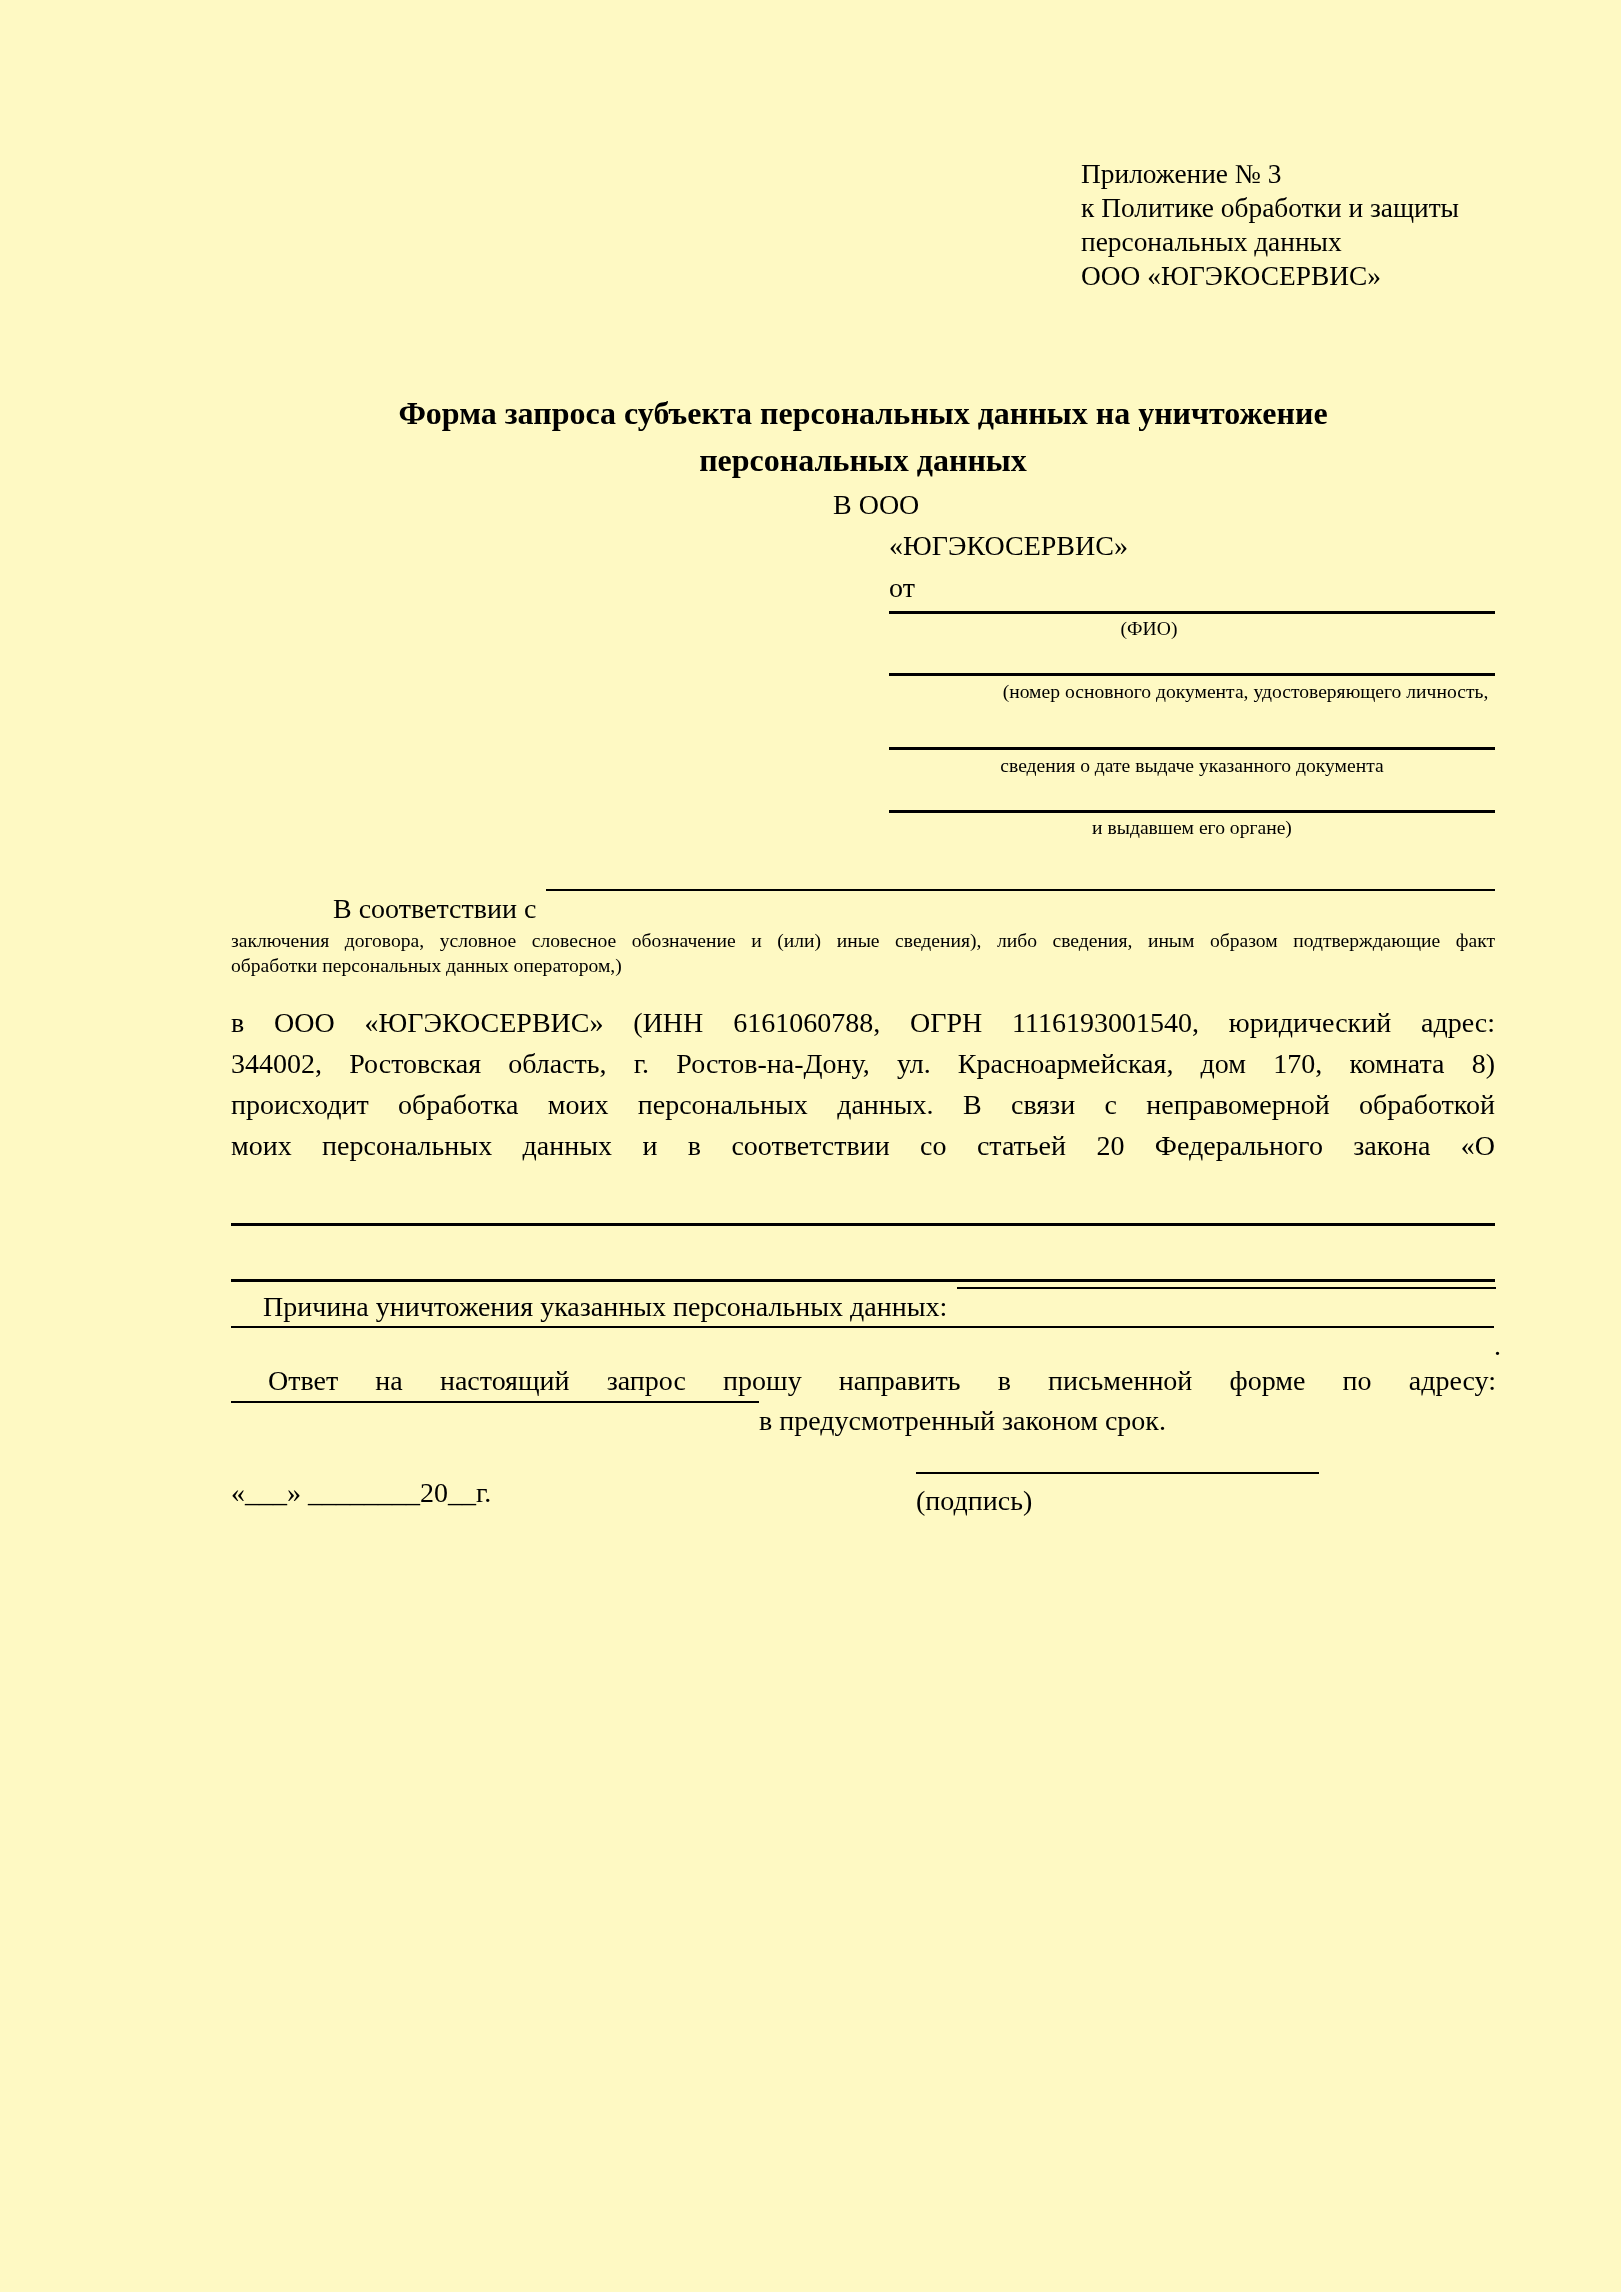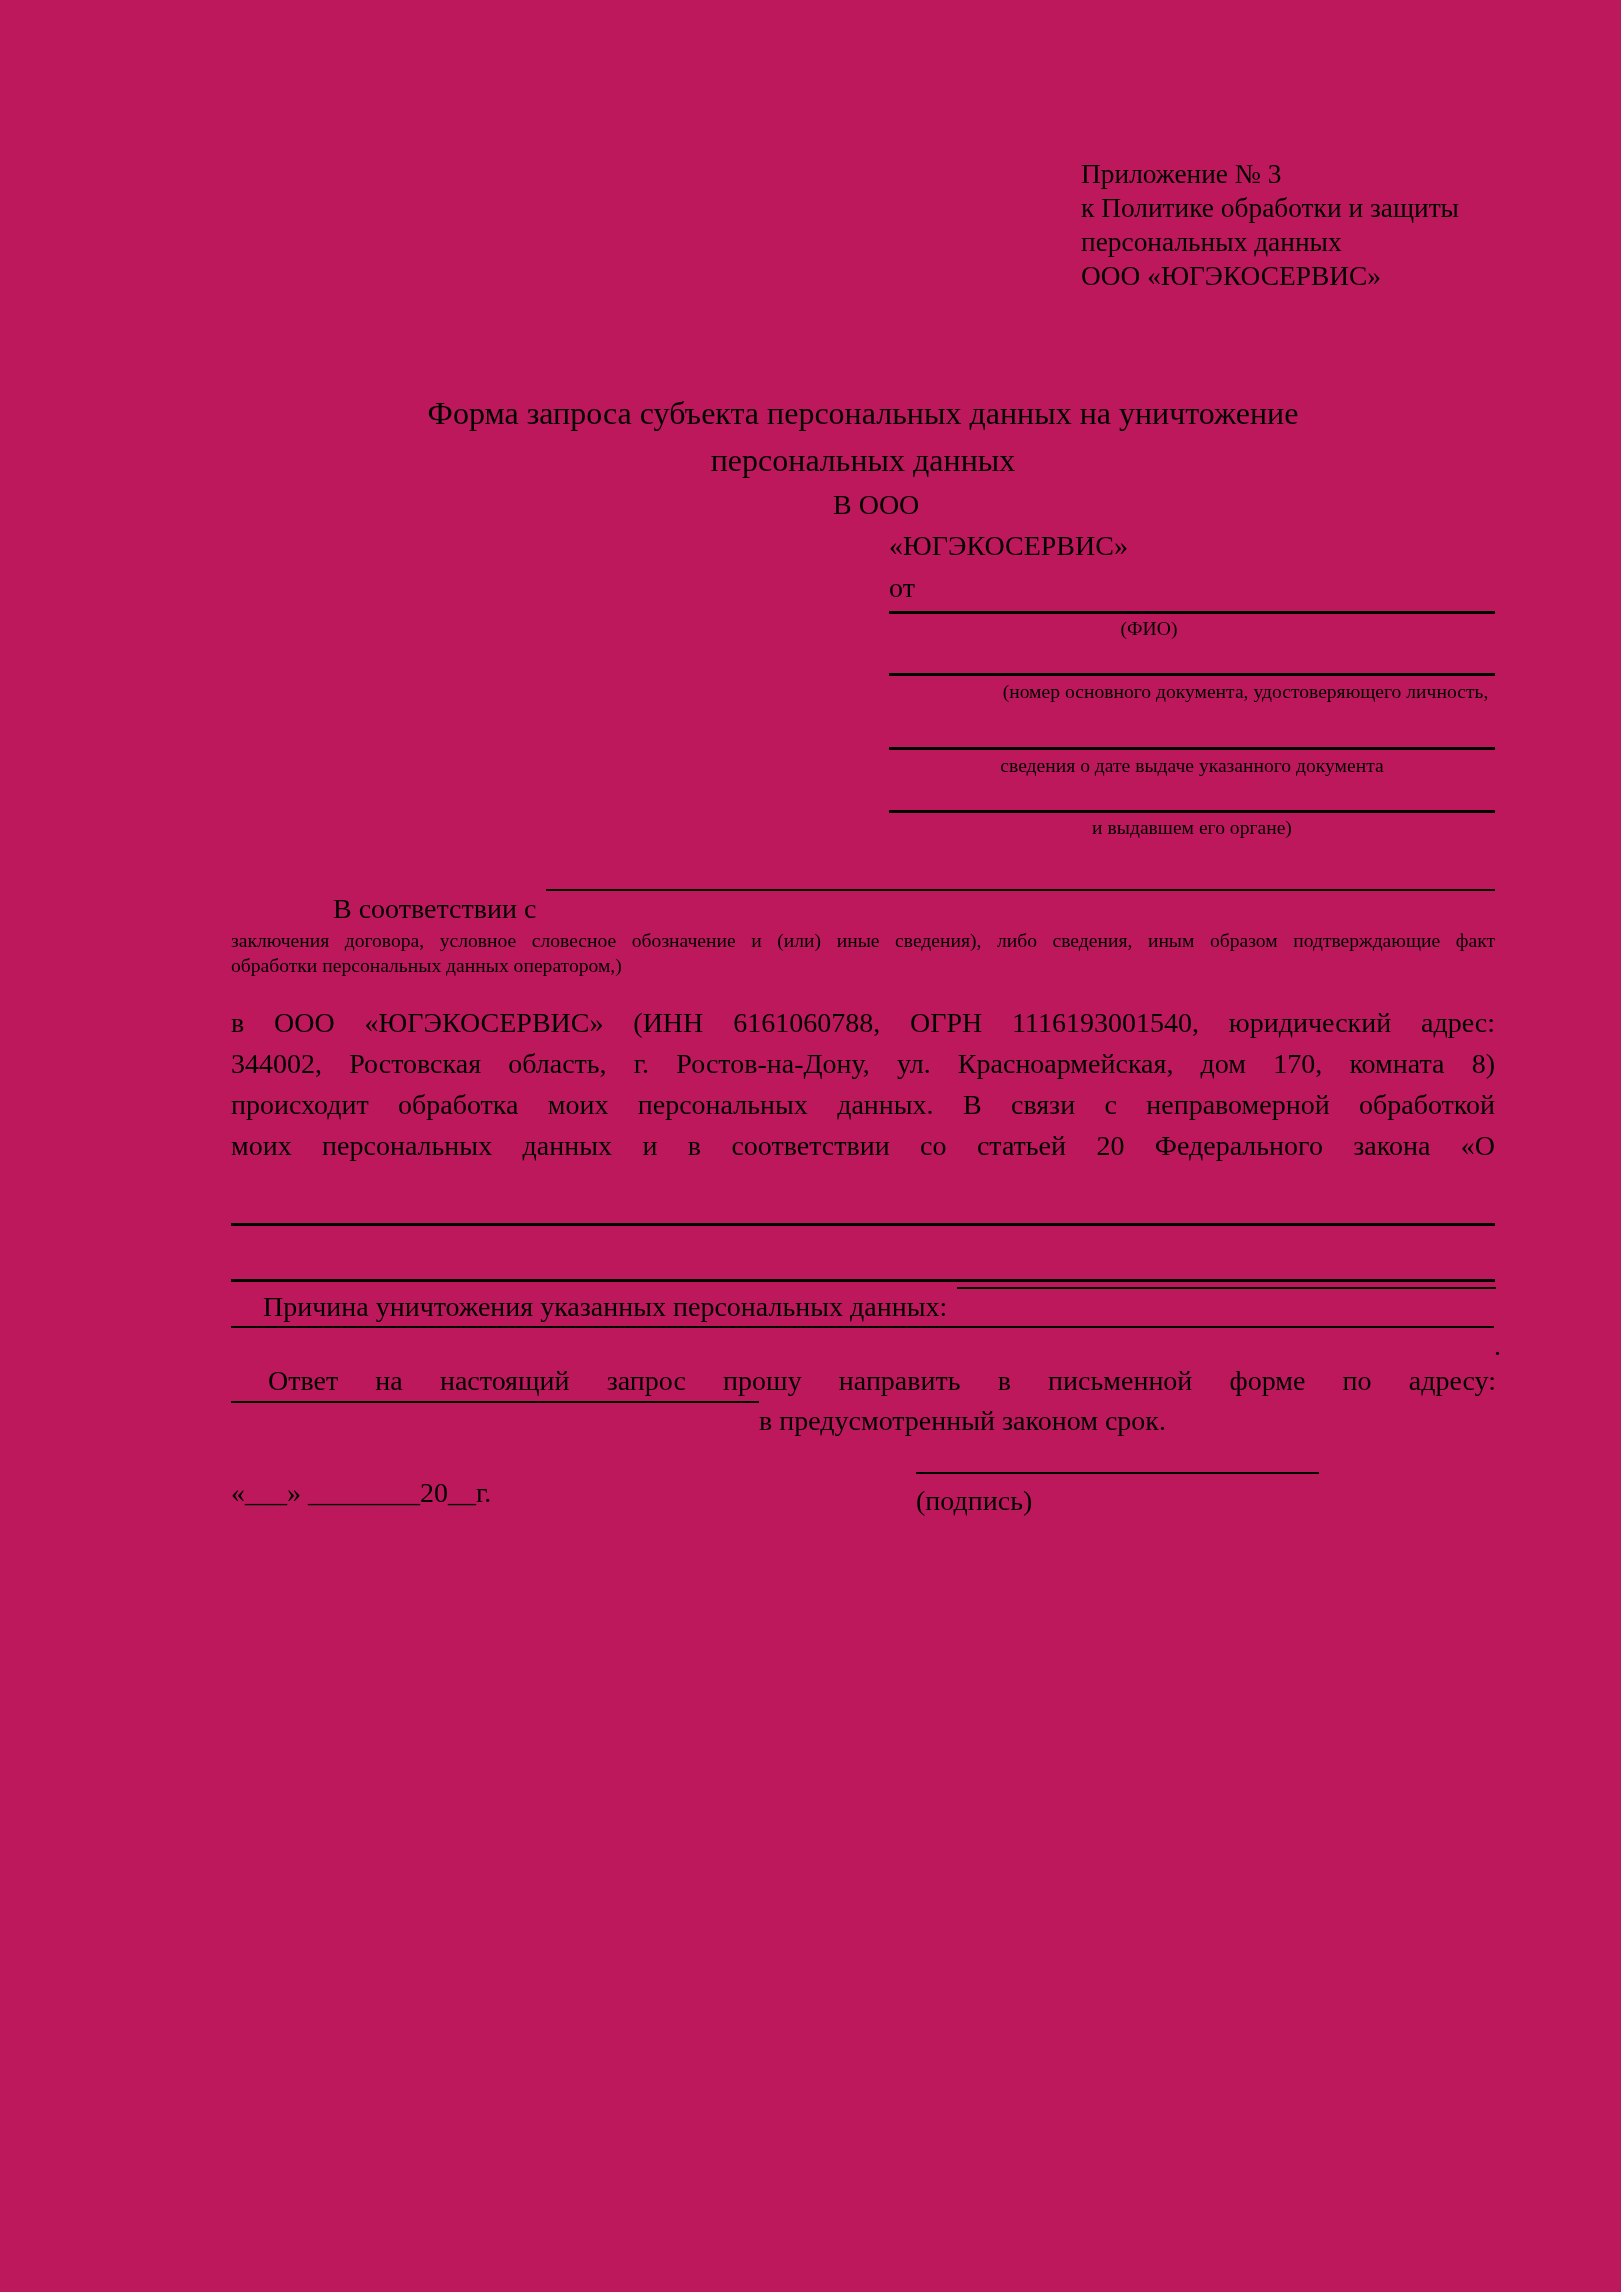--- a/index.html
+++ b/index.html
@@ -1,29 +1,29 @@
 <!DOCTYPE html>
 <html lang="ru"><head>
 <meta charset="utf-8">
 <style>
   html,body{margin:0;padding:0;background:#888;}
   .page{
     position:relative;
     width:1621px;height:2293px;
     margin:0 auto;
-    background:#be185d;
+    background:#fef9c3;
     color:#000000;
     font-family:"Liberation Serif","DejaVu Serif",serif;
     font-size:28px;line-height:41px;
     overflow:hidden;
   }
   .abs{position:absolute;}
   .rule{position:absolute;height:2.9px;background:#000;}
   .hdr{font-size:27.4px;line-height:34px;}
-  .title{font-weight:normal;font-size:32px;line-height:47px;text-align:center;}
+  .title{font-weight:bold;font-size:32px;line-height:47px;text-align:center;}
   .small{font-size:19.6px;line-height:24.5px;}
   .center{text-align:center;}
   .nowrap{white-space:nowrap;}
   .jl{text-align:justify;text-align-last:justify;}
   .jl-end{text-align:justify;text-align-last:left;}
   .row{display:flex;align-items:flex-start;}
   .fill{flex:1;border-bottom:2.9px solid #000;margin-bottom:5.9px;height:1px;}
   .fill-fixed{border-bottom:2.9px solid #000;margin-bottom:5.9px;height:1px;}
   .note-first-indent{text-indent:11.8px;}
 </style>

